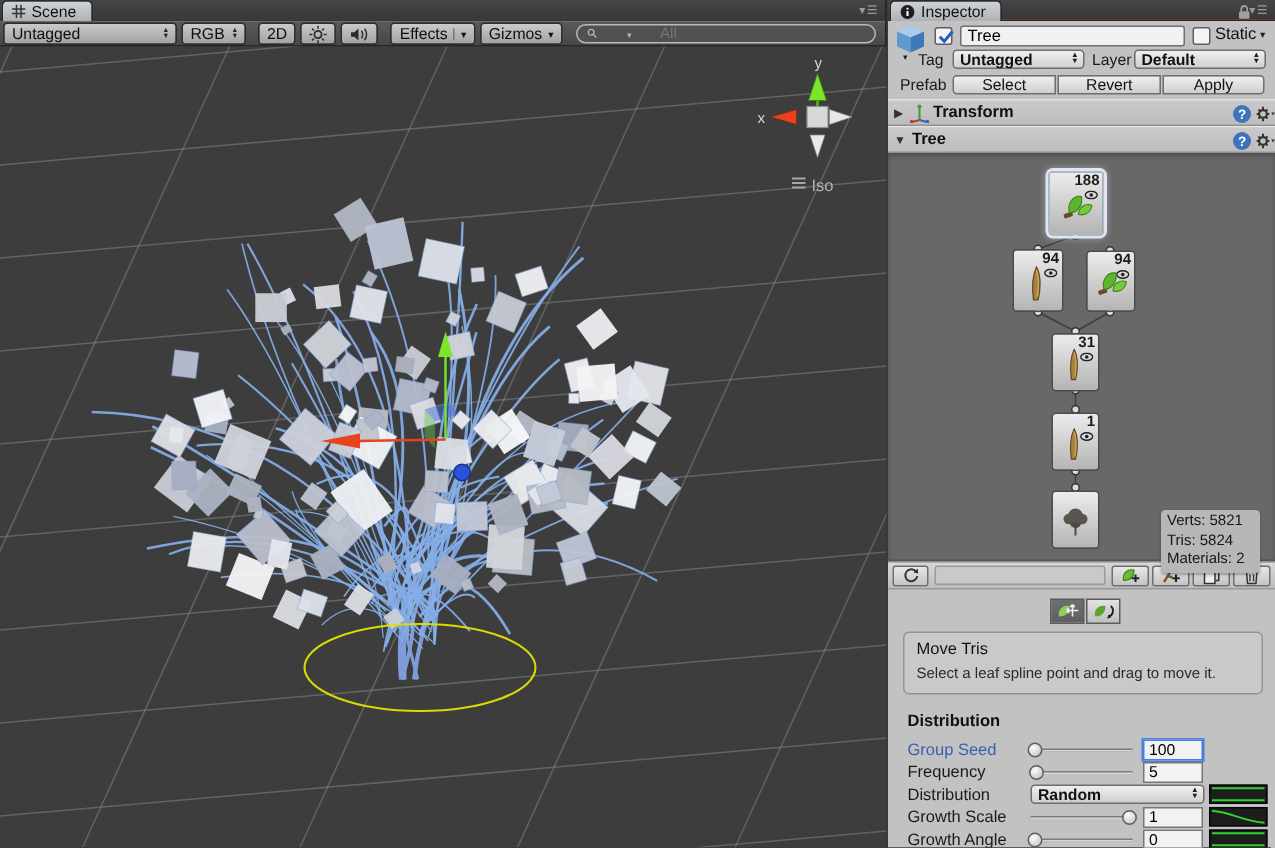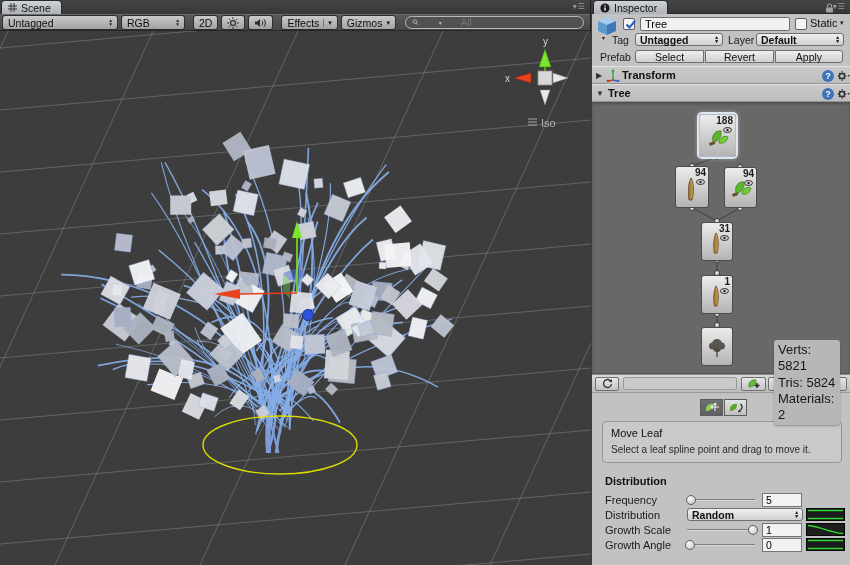--- a/index.html
+++ b/index.html
@@ -13,21 +13,21 @@
   .tab { position:absolute; left:1px; top:0; height:14px; padding:0 10px 0 6px; background:linear-gradient(#cfd3d7,#aeb2b6);
          border:1px solid #2a2a2a; border-bottom:none; border-radius:4px 4px 0 0; display:flex; align-items:center; gap:4px;
          font-size:10.5px; color:#101010; }
   .tabbar-menu { position:absolute; right:4px; top:2px; color:#9a9a9a; font-size:8px; letter-spacing:1px; }
   .toolbar { position:absolute; left:0; top:14px; width:100%; height:17px; background:linear-gradient(#595959,#474747);
              border-top:1px solid #6a6a6a; border-bottom:1px solid #262626; display:flex; align-items:center; padding:0 2px; gap:3px; }
   .tbtn { height:15px; background:linear-gradient(#cacaca,#a2a2a2); border:1px solid #2d2d2d; border-radius:3px;
           display:flex; align-items:center; padding:0 5px; gap:4px; color:#0e0e0e; font-size:10.5px; white-space:nowrap; }
   .tbtn .updown { display:flex; flex-direction:column; line-height:3.5px; font-size:5.5px; color:#222; }
   .tbtn.wide { width:116px; justify-content:space-between; }
-  .tbtn.mid { width:64px; justify-content:space-between; }
+  .tbtn.mid { width:43px; justify-content:space-between; }
   .tb-sep { width:2px; }
   .searchbox { flex:1; height:13px; margin:0 4px 0 6px; background:#515151; border:1px solid #b9b9b9; border-radius:8px;
                display:flex; align-items:center; padding:0 6px; gap:19px; color:#9f9f9f; font-size:10px; }
   .searchbox input { background:transparent; border:none; outline:none; color:#bbb; font-size:10px; width:100%; font-family:inherit; }
   .viewport { position:absolute; left:0; top:31px; width:591px; height:534px; background:#3d3d3d; }
   .viewport svg { display:block; }
 
   
   .inspector { position:absolute; left:592px; top:0; width:258px; height:495px; background:#f97316; }
   .inspector .tabbar { border-bottom:1px solid #292929; }
@@ -63,21 +63,21 @@
   .node-editor { position:relative; height:272px; background:#686868; border-bottom:1px solid #555;
                  box-shadow:inset 0 2px 3px rgba(0,0,0,.25); }
   .node-editor > svg.links { position:absolute; left:0; top:0; }
   .tnode { position:absolute; width:34px; height:42px; background:linear-gradient(#ececec,#b4b4b4); border:1px solid #4c4c4c;
            border-radius:3px; }
   .tnode.selected { border:1px solid #aebccd; box-shadow:0 0 0 2px #dde6f2, 0 0 4px 2px rgba(255,255,255,.35); }
   .tnode .cnt { position:absolute; top:0px; right:2px; font-size:10px; font-weight:bold; color:#1c1c1c; }
   .tnode .eye { position:absolute; top:12px; right:3px; }
   .tnode .nicon { position:absolute; left:50%; top:55%; transform:translate(-50%,-50%); }
   .stats { position:absolute; left:182px; top:238px; width:66px; background:#b7b7b7; border-radius:3px; padding:2px 4px;
-           font-size:13px; color:#161616; line-height:1.25; box-shadow:0 1px 2px rgba(0,0,0,.3); }
+           font-size:10px; color:#161616; line-height:1.25; box-shadow:0 1px 2px rgba(0,0,0,.3); }
   .node-toolbar { height:19px; background:linear-gradient(#d8d8d8,#bdbdbd); border-top:1px solid #8d8d8d; border-bottom:1px solid #9a9a9a;
                   display:flex; align-items:center; padding:0 3px; gap:2px; }
   .nbtn { height:14px; width:25px; background:linear-gradient(#e7e7e7,#c4c4c4); border:1px solid #707070; border-radius:2px;
           display:flex; align-items:center; justify-content:center; }
   .ntb-strip { flex:1; height:13px; background:#c9c9c9; border:1px solid #9a9a9a; border-radius:2px; margin:0 2px; }
 
   
   .tools-row { position:relative; height:26px; }
   .toolbtn { position:absolute; top:6px; width:23px; height:17px; border:1px solid #5c5c5c; display:flex; align-items:center; justify-content:center; }
   .toolbtn.sel { background:linear-gradient(#6f6f6f,#5f5f5f); }
@@ -866,27 +866,35 @@
         <div class="toolbtn unsel" style="left:132px;">
           <svg width="15" height="13" viewBox="0 0 15 13">
             <path d="M2 10 C1 5, 5 2, 9 3 C9 8, 6 10, 2 10z" fill="#5ca52c"></path>
             <path d="M12.5 3 A4 4 0 0 1 11 10" fill="none" stroke="#222" stroke-width="1.2"></path>
             <polygon points="10,11.5 13,10.5 11,8.8" fill="#222"></polygon>
           </svg>
         </div>
       </div>
 
       <div class="helpbox">
-        <div class="ht">Move Leaf</div>
+        <div class="ht">Move Tris</div>
         <div class="hd">Select a leaf spline point and drag to move it.</div>
       </div>
 
       <div class="dist">
         <div class="dist-hdr">Distribution</div>
 
+        <div class="prow">
+          <span class="plabel blue">Group Seed</span>
+          <div class="slider">
+            <div class="track"></div>
+              <div class="knob" style="left: calc(4% - 5px);"></div>
+          </div>
+          <input class="pfield focus" value="100" style="">
+        </div>
 
         <div class="prow">
           <span class="plabel">Frequency</span>
           <div class="slider">
             <div class="track"></div>
               <div class="knob" style="left: calc(6% - 5px);"></div>
           </div>
           <input class="pfield" value="5" style="">
         </div>
 

